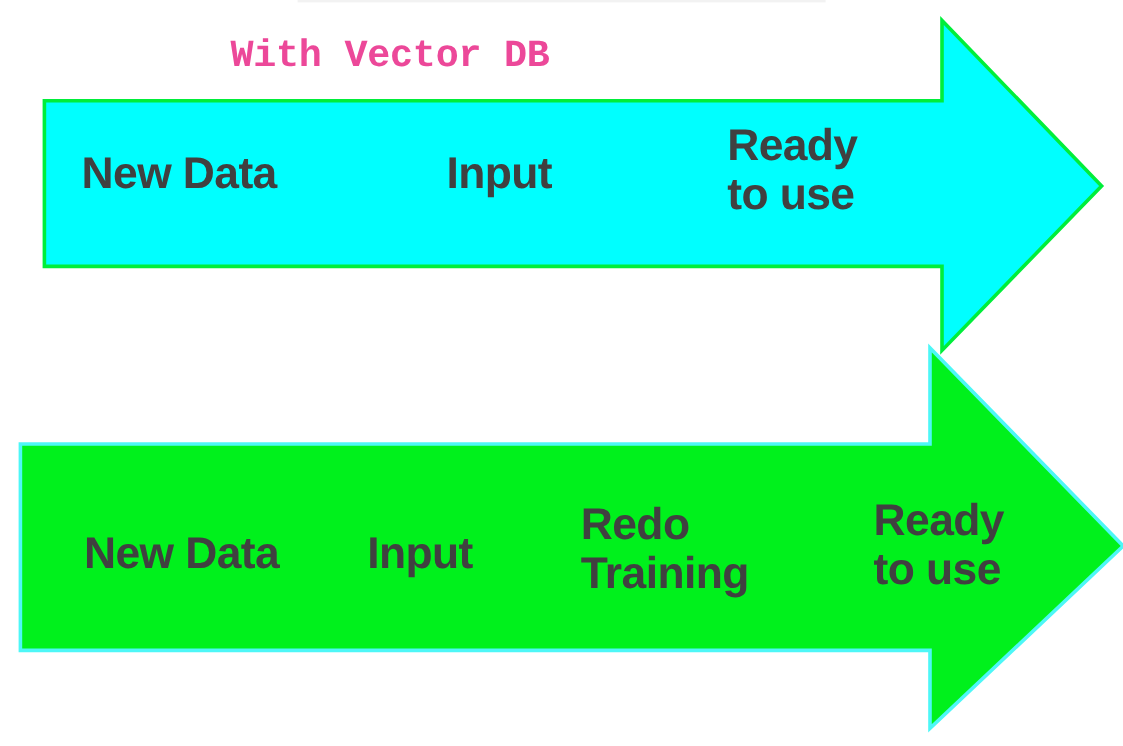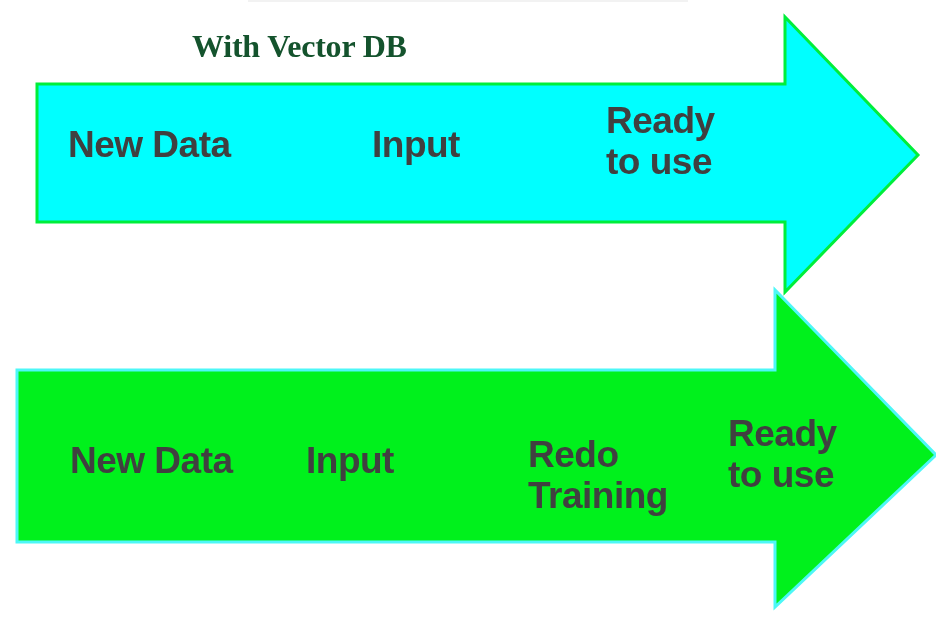--- a/index.html
+++ b/index.html
@@ -31,23 +31,23 @@
   .arrow-svg {
     position: absolute;
     left: 0;
     top: 0;
     width: 936px;
     height: 622px;
     overflow: visible;
   }
   .section-label {
     position: absolute;
-    color: #14532d;
+    color: #ec4899;
     font-weight: bold;
-    font-family: Liberation Serif, serif;
+    font-family: Liberation Mono, monospace;
     white-space: nowrap;
     letter-spacing: -0.2px;
   }
   .arrow-step {
     position: absolute;
     color: #404040;
     font-weight: bold;
     font-family: "Liberation Sans", sans-serif;
     white-space: pre-line;
     line-height: 1.12;
@@ -63,21 +63,21 @@
     top: 314px;
     font-size: 31px;
   }
   
   #top-step-0 { left: 68px;  top: 124px; font-size: 37px; }
   #top-step-1 { left: 372px; top: 124px; font-size: 37px; }
   #top-step-2 { left: 606px; top: 100px; font-size: 37px; }
   
   #bottom-step-0 { left: 70px;  top: 440px; font-size: 37px; }
   #bottom-step-1 { left: 306px; top: 440px; font-size: 37px; }
-  #bottom-step-2 { left: 484px; top: 434px; font-size: 37px; margin-left: 44px; }
+  #bottom-step-2 { left: 484px; top: 416px; font-size: 37px; }
   #bottom-step-3 { left: 728px; top: 413px; font-size: 37px; }
 </style>
 </head>
 <body>
 
 <div id="canvas">
 
   <div class="top-hairline"></div>
 
   <svg class="arrow-svg" viewBox="0 0 936 622" preserveAspectRatio="none" aria-hidden="true">

